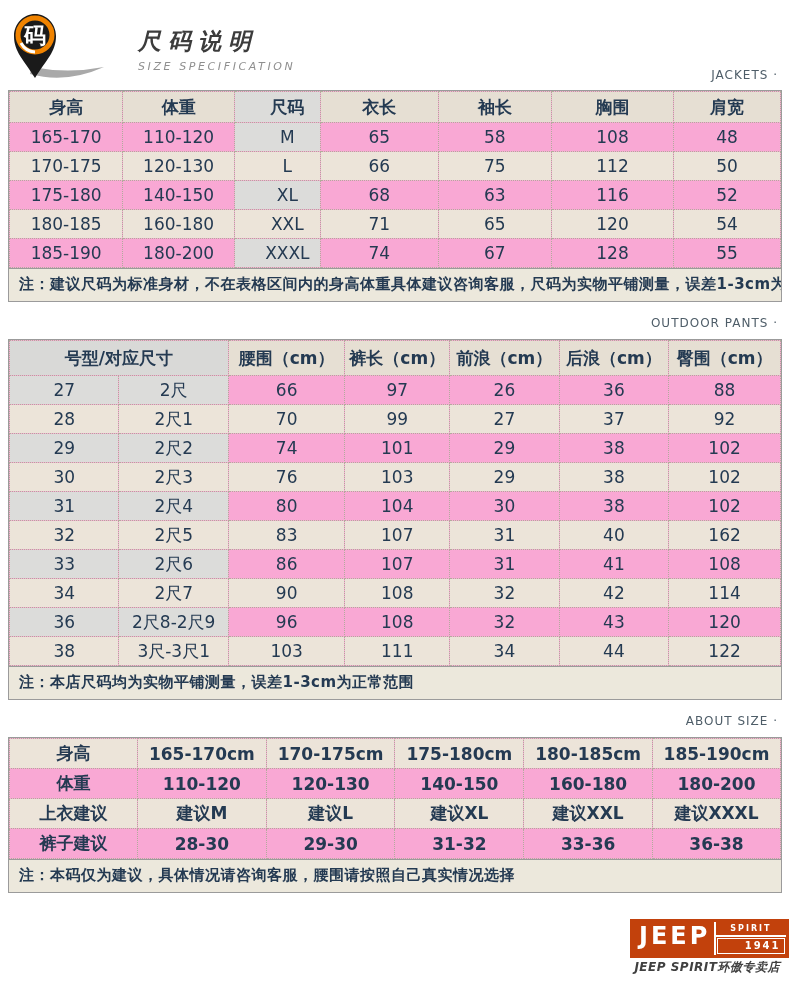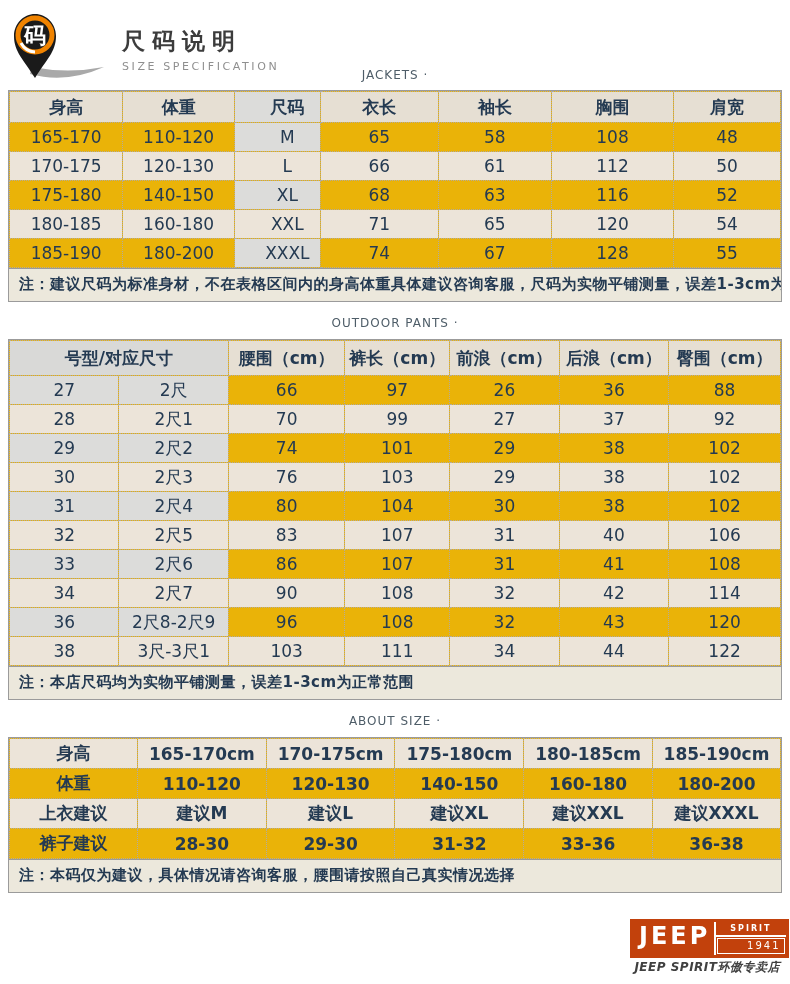--- a/index.html
+++ b/index.html
@@ -9,38 +9,38 @@
     font-family:"DejaVu Sans","Liberation Sans",sans-serif;
     color:#243a52;
     position:relative;
     overflow:hidden;
   }
   .page { padding:10px 8px 0 8px; }
 
   
   .top-header { display:flex; align-items:flex-start; height:72px; }
   .logo-wrap { width:110px; height:72px; position:relative; flex:0 0 auto; }
-  .title-block { margin-left:4px; padding-top:16px; }
+  .title-block { margin-left:20px; padding-top:16px;font-style:italic; }
   .page-title {
     font-size:23px; font-weight:bold; color:#3c3c3c; letter-spacing:7px;
   }
   .page-subtitle {
     font-size:11px; color:#8f8f8f; letter-spacing:2.6px; margin-top:3px;
   }
 
   
   .section-label {
-    text-align:center; font-size:12px; color:#4e5d68;
+    text-align:right; font-size:12px; color:#4e5d68;
     letter-spacing:1px; padding:0 4px;
   }
   .section-label.first { margin-top:-14px; margin-bottom:8px; }
   .section-label.mid { margin-top:14px; margin-bottom:9px; }
 
   
-  .tbl-box { border:1px solid #9b9b9b; background:#eab308; }
+  .tbl-box { border:1px solid #9b9b9b; background:#f9a8d4; }
   table { width:100%; border-collapse:collapse; table-layout:fixed; }
   th, td {
     border:1px dotted #b3ab9c;
     text-align:center; vertical-align:middle;
     font-size:17px;
     overflow:hidden; white-space:nowrap;
   }
   th { font-weight:bold; background:#e6dfd3; height:31px; }
   td { height:29px; font-weight:normal; }
 
@@ -74,21 +74,21 @@
   .brand-jeep {
     color:#ffffff; font-weight:bold; font-size:24px; letter-spacing:3px;
     padding:1px 4px 1px 6px; line-height:26px;
   }
   .brand-right { display:flex; flex-direction:column; border-left:2px solid #fff; }
   .brand-spirit {
     color:#fff; font-size:8px; font-weight:bold; letter-spacing:2px;
     padding:2px 14px; border-bottom:2px solid #fff; line-height:9px;
   }
   .brand-year {
-    color:#fff; font-size:10px; font-weight:normal; letter-spacing:2px;
+    color:#fff; font-size:10px; font-weight:bold; letter-spacing:2px;
     padding:1px 3px; line-height:12px; border:1px solid #fff; margin:1px;
   }
   .brand-store {
     font-size:12px; font-weight:bold; font-style:italic;
     color:#404040; margin-top:1px; letter-spacing:0.5px;
   }
 </style>
 </head>
 <body>
 
@@ -142,21 +142,21 @@
             <td>65</td>
             <td>58</td>
             <td>108</td>
             <td>48</td>
           </tr>
           <tr>
             <td>170-175</td>
             <td>120-130</td>
             <td>L</td>
             <td>66</td>
-            <td>61</td>
+            <td>75</td>
             <td>112</td>
             <td>50</td>
           </tr>
           <tr>
             <td>175-180</td>
             <td>140-150</td>
             <td>XL</td>
             <td>68</td>
             <td>63</td>
             <td>116</td>
@@ -254,21 +254,21 @@
             <td>38</td>
             <td>102</td>
           </tr>
           <tr>
             <td>32</td>
             <td>2尺5</td>
             <td>83</td>
             <td>107</td>
             <td>31</td>
             <td>40</td>
-            <td>106</td>
+            <td>162</td>
           </tr>
           <tr>
             <td>33</td>
             <td>2尺6</td>
             <td>86</td>
             <td>107</td>
             <td>31</td>
             <td>41</td>
             <td>108</td>
           </tr>

